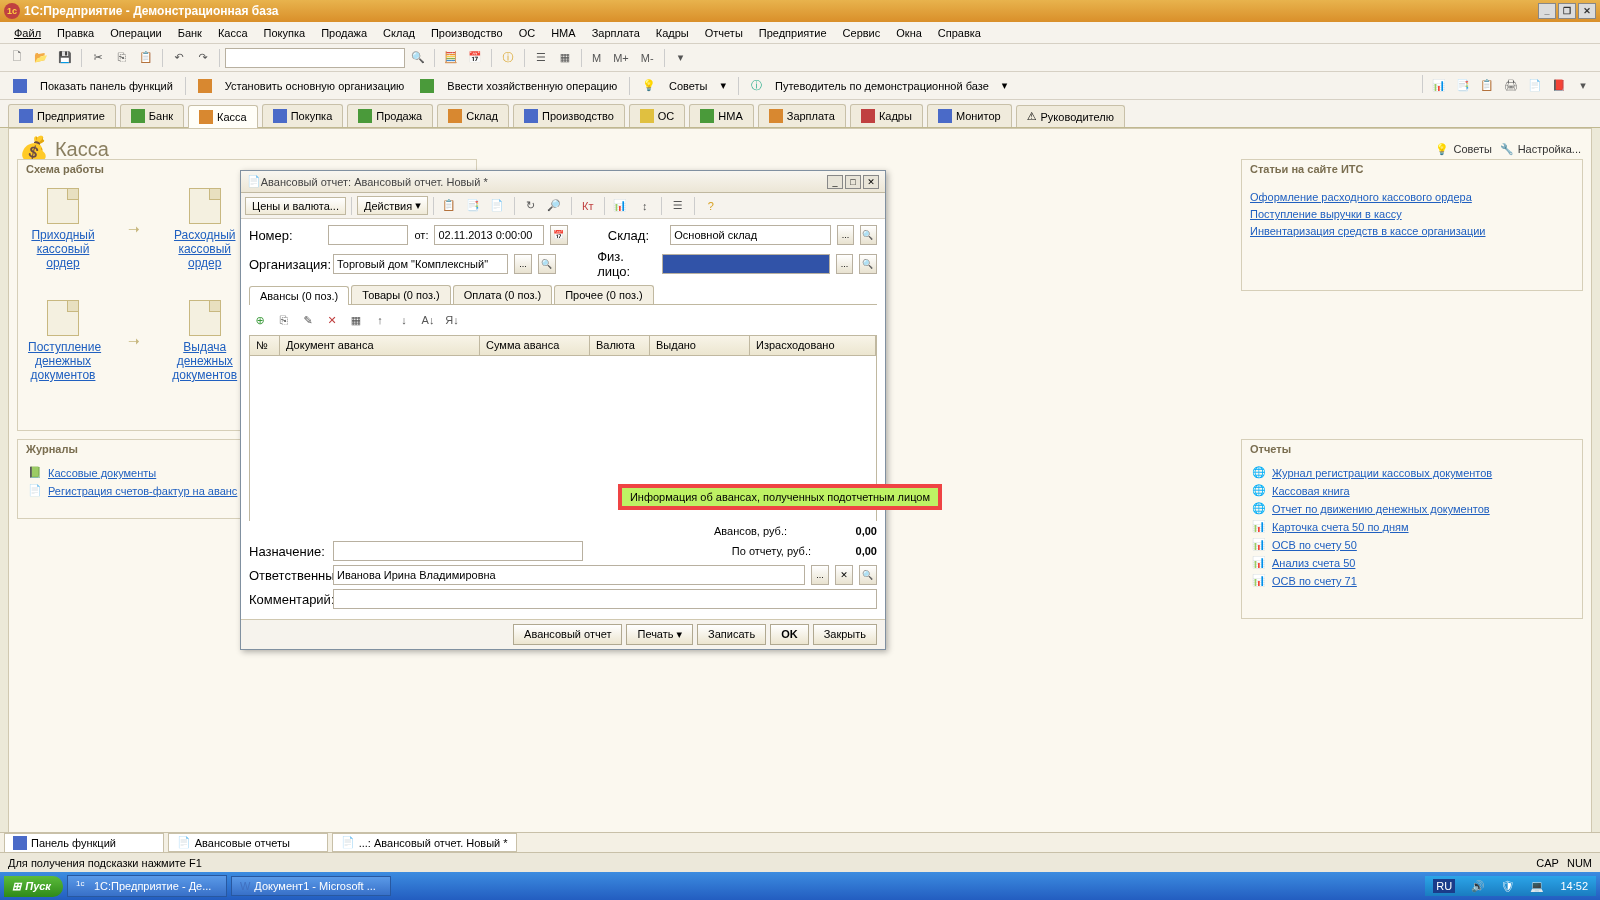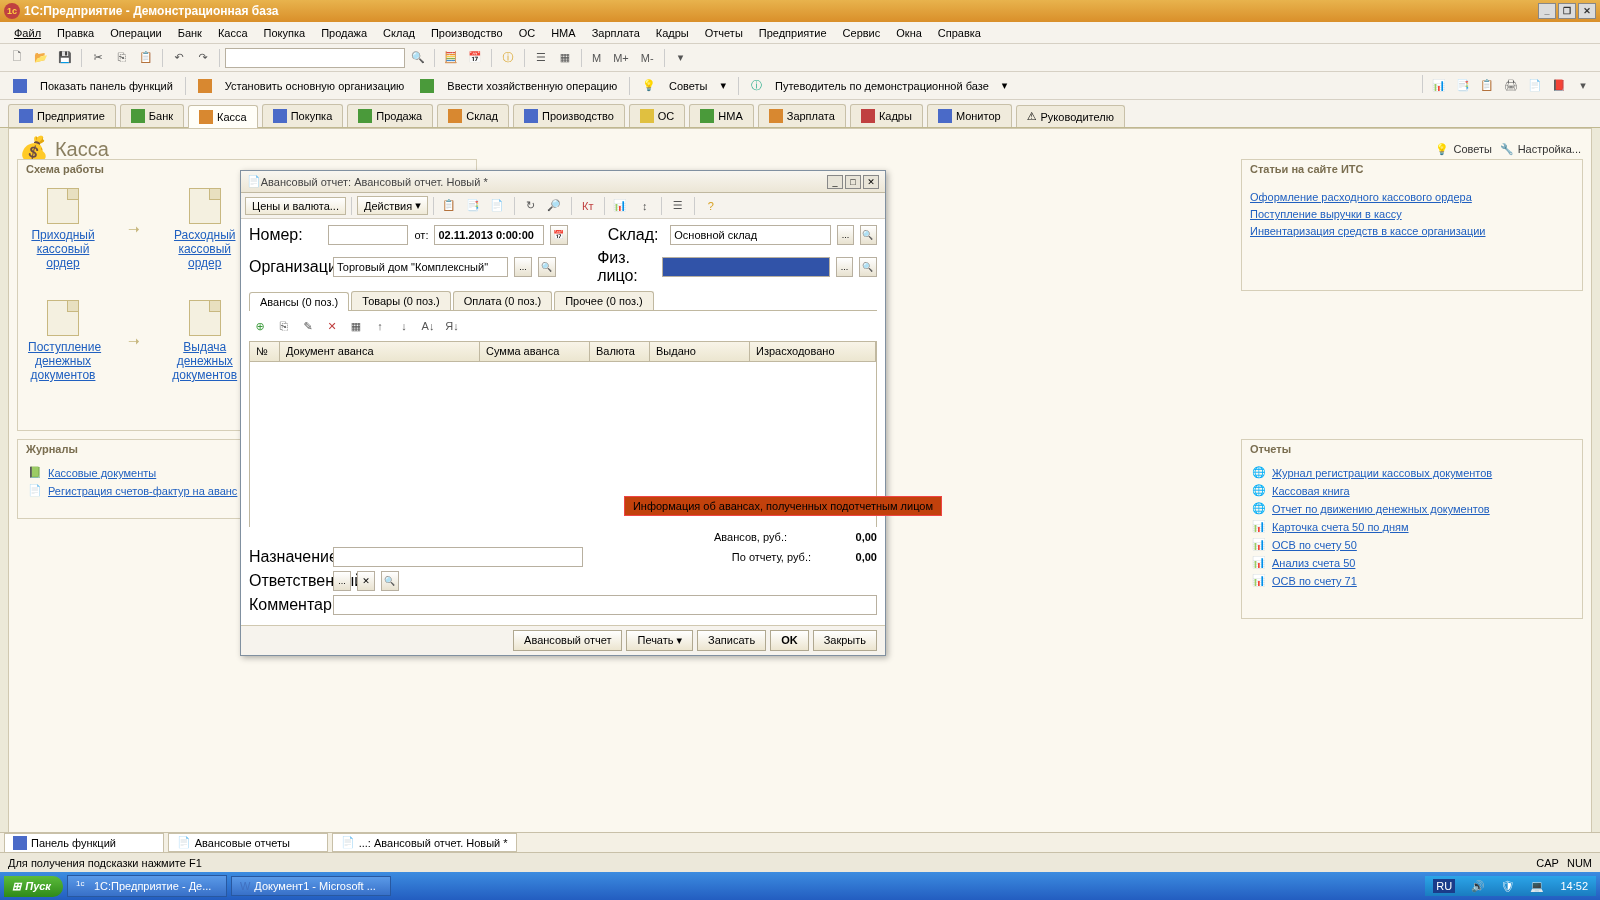--- a/index.html
+++ b/index.html
@@ -65,34 +65,34 @@
 
 .modal { position: absolute; top: 170px; left: 240px; width: 646px; background: #fff; border: 1px solid #8090a0; box-shadow: 2px 2px 6px rgba(0,0,0,0.3); z-index: 100; }
 .modal-title { background: linear-gradient(#f8f6f0,#ece6d6); height: 22px; display: flex; align-items: center; padding: 0 6px; border-bottom: 1px solid #c0b8a0; }
 .modal-title-text { font-size: 11px; color: #444; }
 .modal-title-btns { margin-left: auto; display: flex; gap: 2px; }
 .modal-title-btns span { width: 16px; height: 14px; border: 1px solid #888; background: #e8e4d8; display: inline-flex; align-items: center; justify-content: center; font-size: 9px; cursor: pointer; }
 .modal-toolbar { background: #f6f3ed; height: 26px; display: flex; align-items: center; padding: 0 4px; gap: 2px; border-bottom: 1px solid #d6d0c4; }
 .modal-toolbar .txtbtn2 { padding: 2px 6px; border: 1px solid #c0b8a0; background: linear-gradient(#fff,#f0ead8); cursor: pointer; display: flex; align-items: center; gap: 3px; }
 .modal-body { padding: 6px 8px; }
 .form-row { display: flex; align-items: center; margin-bottom: 4px; gap: 6px; }
-.form-label { width: 78px; font-size: 16px; }
+.form-label { width: 78px; font-size: 13px; }
 .form-input { height: 20px; border: 1px solid #b8b0a0; background: #fff; padding: 0 3px; font-size: 11px; }
 .form-input.sel { background: #3153a8; color: #fff; }
 .selbtn { width: 18px; height: 20px; border: 1px solid #b8b0a0; background: linear-gradient(#fff,#e8e2d0); cursor: pointer; display: inline-flex; align-items: center; justify-content: center; font-size: 9px; }
 
 .inner-tabs { display: flex; gap: 2px; margin-top: 6px; border-bottom: 1px solid #c0b8a0; }
 .inner-tab { padding: 3px 10px; border: 1px solid #c0b8a0; border-bottom: none; background: #f4f0e4; border-radius: 3px 3px 0 0; cursor: pointer; font-size: 11px; }
 .inner-tab.active { background: #fff; position: relative; top: 1px; }
 .inner-toolbar { display: flex; gap: 2px; padding: 4px 0; }
 .inner-grid { border: 1px solid #c0b8a0; height: 186px; position: relative; }
 .grid-header { display: flex; background: linear-gradient(#f8f4e8,#ece6d0); border-bottom: 1px solid #c0b8a0; height: 20px; }
 .grid-header div { border-right: 1px solid #c0b8a0; padding: 3px 6px; font-size: 11px; }
 .grid-empty { height: 166px; background: #fff; }
-.tooltip-box { position: absolute; right: -66px; bottom: 10px; background: #c2410c; border: 1px solid #ef4444; padding: 3px 8px; font-size: 11px; white-space: nowrap; z-index: 200; }
+.tooltip-box { position: absolute; right: -66px; bottom: 10px; background: #bef264; border: 4px solid #ef4444; padding: 3px 8px; font-size: 11px; white-space: nowrap; z-index: 200; }
 
 .totals { display: flex; justify-content: flex-end; gap: 30px; margin: 4px 0; font-size: 11px; }
 .totals .val { font-weight: bold; width: 60px; text-align: right; }
 
 .modal-footer { background: #f6f3ed; border-top: 1px solid #d0c8b0; padding: 4px 8px; display: flex; justify-content: flex-end; gap: 4px; }
 .modal-footer .fbtn { padding: 3px 10px; border: 1px solid #b0a890; background: linear-gradient(#fff,#ece5d0); cursor: pointer; font-size: 11px; }
 
 
 .winbar { position: absolute; bottom: 48px; left: 0; right: 0; height: 20px; background: #f4f0e4; border-top: 1px solid #c8c0a8; display: flex; align-items: center; padding: 0 4px; gap: 4px; }
 .winbar-item { padding: 2px 8px; border: 1px solid #c8c0a8; background: #fff; display: flex; align-items: center; gap: 4px; font-size: 11px; cursor: pointer; min-width:160px;}
@@ -392,21 +392,21 @@
     <span class="tsep"></span>
     <span class="tbtn">☰</span>
     <span class="tsep"></span>
     <span class="tbtn" style="color:#d8a020">?</span>
   </div>
   <div class="modal-body">
     <div class="form-row">
       <span class="form-label">Номер:</span>
       <input class="form-input" style="width: 80px;">
       <span>от:</span>
-      <input class="form-input" style="width: 110px; font-weight: bold;" value="02.11.2013 0:00:00">
+      <input class="form-input" style="width: 110px;" value="02.11.2013 0:00:00">
       <span class="selbtn">📅</span>
       <span style="width:30px"></span>
       <span class="form-label" style="width:60px">Склад:</span>
       <input class="form-input" style="width: 170px;" value="Основной склад">
       <span class="selbtn">...</span>
       <span class="selbtn">🔍</span>
     </div>
     <div class="form-row">
       <span class="form-label">Организация:</span>
       <input class="form-input" style="width: 178px;" value="Торговый дом &quot;Комплексный&quot;">
@@ -455,20 +455,21 @@
     </div>
     <div class="form-row">
       <span class="form-label">Назначение:</span>
       <input class="form-input" style="width: 250px;">
       <div style="flex:1"></div>
       <span>По отчету, руб.:</span>
       <div class="val" style="font-weight:bold;width:60px;text-align:right">0,00</div>
     </div>
     <div class="form-row">
       <span class="form-label">Ответственный:</span>
+      <input class="form-input" style="flex: 1 1 0%;" value="Иванова Ирина Владимировна">
       <span class="selbtn">...</span>
       <span class="selbtn">✕</span>
       <span class="selbtn">🔍</span>
     </div>
     <div class="form-row">
       <span class="form-label">Комментарий:</span>
       <input class="form-input" style="flex: 1 1 0%;">
     </div>
   </div>
   <div class="modal-footer">

